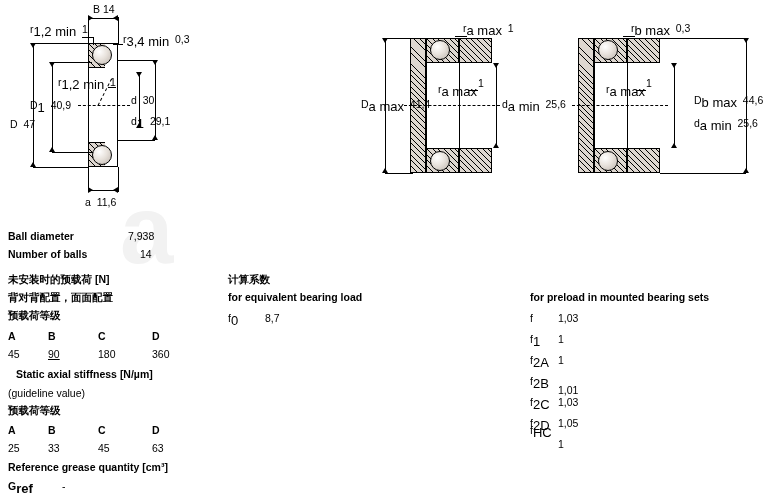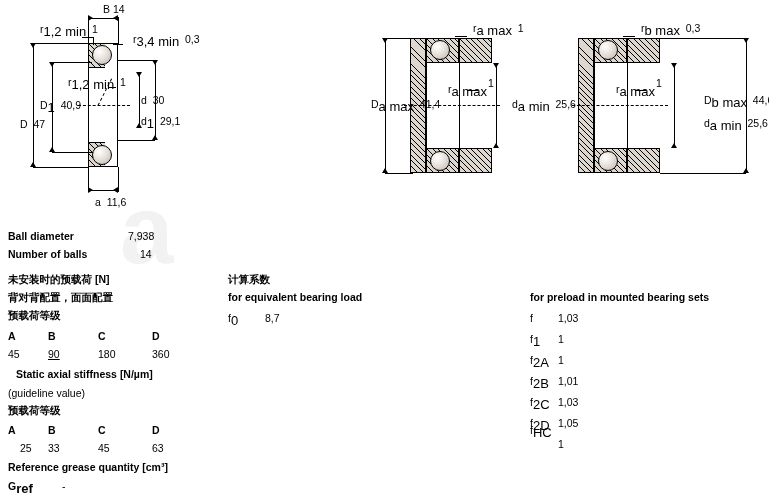--- a/index.html
+++ b/index.html
@@ -10,21 +10,21 @@
     width: 769px;
     height: 494px;
     background: #ffffff;
     font-family: "Liberation Sans", sans-serif;
     font-size: 11px;
     color: #000000;
     position: relative;
     overflow: hidden;
   }
   .abs { position: absolute; }
-  .lbl { font-size: 10.5px; white-space: nowrap; margin-left: 10px; }
+  .lbl { font-size: 10.5px; white-space: nowrap; }
   .sub { font-size: 13px; vertical-align: sub; }
 
   
   .hline { position: absolute; height: 0; border-top: 1px solid #000; }
   .vline { position: absolute; width: 0; border-left: 1px solid #000; }
   .dashline { position: absolute; height: 0; border-top: 1px dashed #000; }
 
   
   .ring {
     position: absolute;
@@ -280,21 +280,21 @@
 
 <div class="datacell bold" style="left:16px;top:368px;">Static axial stiffness [N/µm]</div>
 <div class="datacell" style="left:8px;top:387px;">(guideline value)</div>
 <div class="datacell bold" style="left:8px;top:404px;">预载荷等级</div>
 
 <div class="datacell bold" style="left:8px;top:424px;">A</div>
 <div class="datacell bold" style="left:48px;top:424px;">B</div>
 <div class="datacell bold" style="left:98px;top:424px;">C</div>
 <div class="datacell bold" style="left:152px;top:424px;">D</div>
 
-<div class="datacell" style="left:20px;top:442px;">25</div>
+<div class="datacell" style="left:8px;top:442px;">25</div>
 <div class="datacell" style="left:48px;top:442px;">33</div>
 <div class="datacell" style="left:98px;top:442px;">45</div>
 <div class="datacell" style="left:152px;top:442px;">63</div>
 
 <div class="datacell bold" style="left:8px;top:461px;">Reference grease quantity [cm³]</div>
 <div class="datacell bold" style="left:8px;top:480px;">
   <span>G</span><span class="sub">ref</span>
 </div>
 <div class="datacell" style="left:62px;top:480px;">-</div>
 
@@ -318,21 +318,21 @@
 <div class="datacell" style="left:558px;top:333px;">1</div>
 
 <div class="datacell" style="left:530px;top:354px;">
   <span>f</span><span class="sub">2A</span>
 </div>
 <div class="datacell" style="left:558px;top:354px;">1</div>
 
 <div class="datacell" style="left:530px;top:375px;">
   <span>f</span><span class="sub">2B</span>
 </div>
-<div class="datacell" style="left:558px;top:375px;">1,01</div>
+<div class="datacell" style="left:558px;top:384px;">1,01</div>
 
 <div class="datacell" style="left:530px;top:396px;">
   <span>f</span><span class="sub">2C</span>
 </div>
 <div class="datacell" style="left:558px;top:396px;">1,03</div>
 
 <div class="datacell" style="left:530px;top:417px;">
   <span>f</span><span class="sub">2D</span>
 </div>
 <div class="datacell" style="left:558px;top:417px;">1,05</div>

